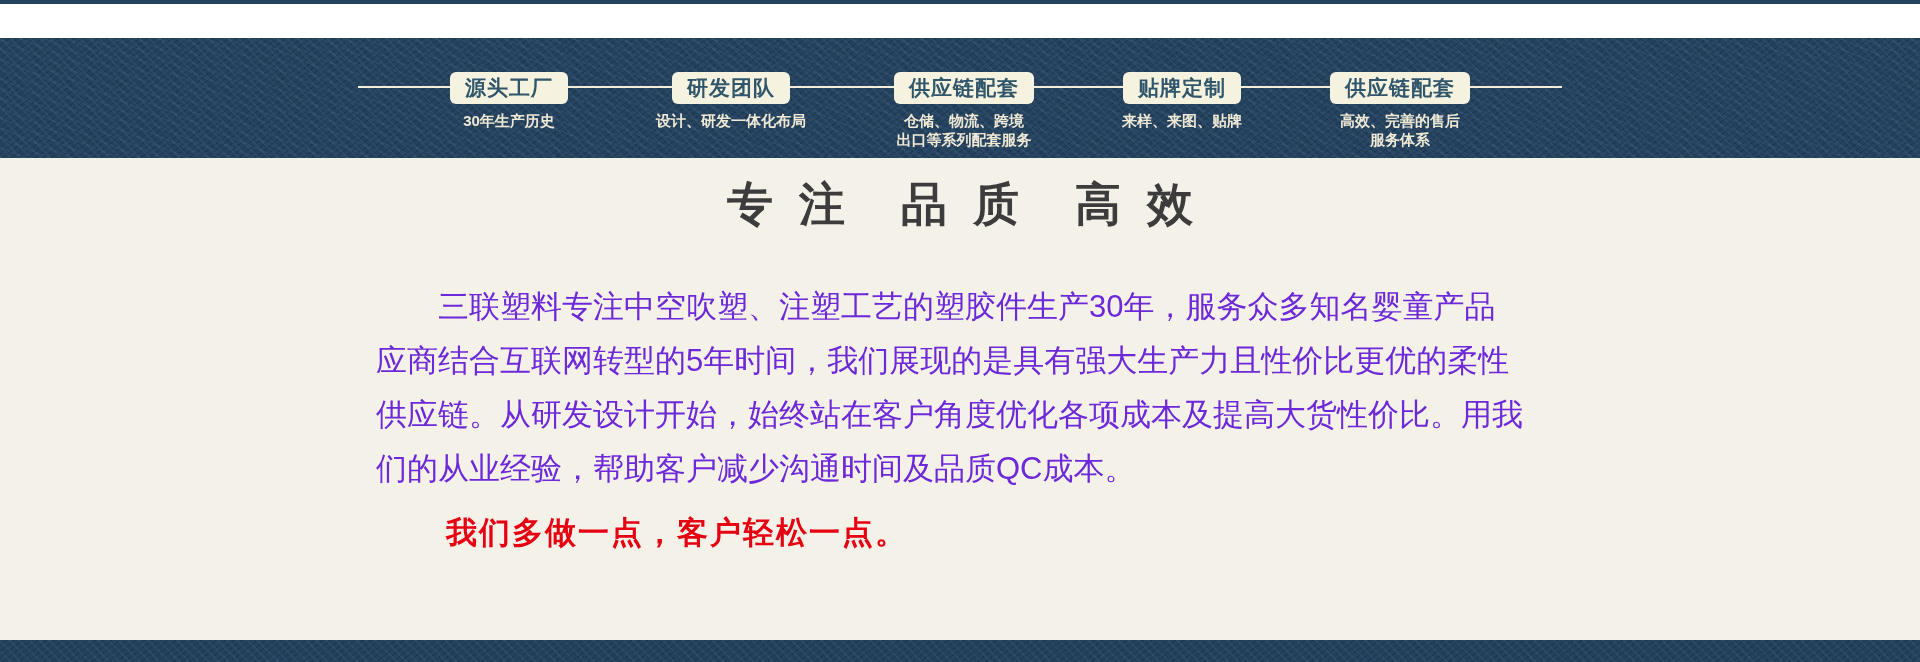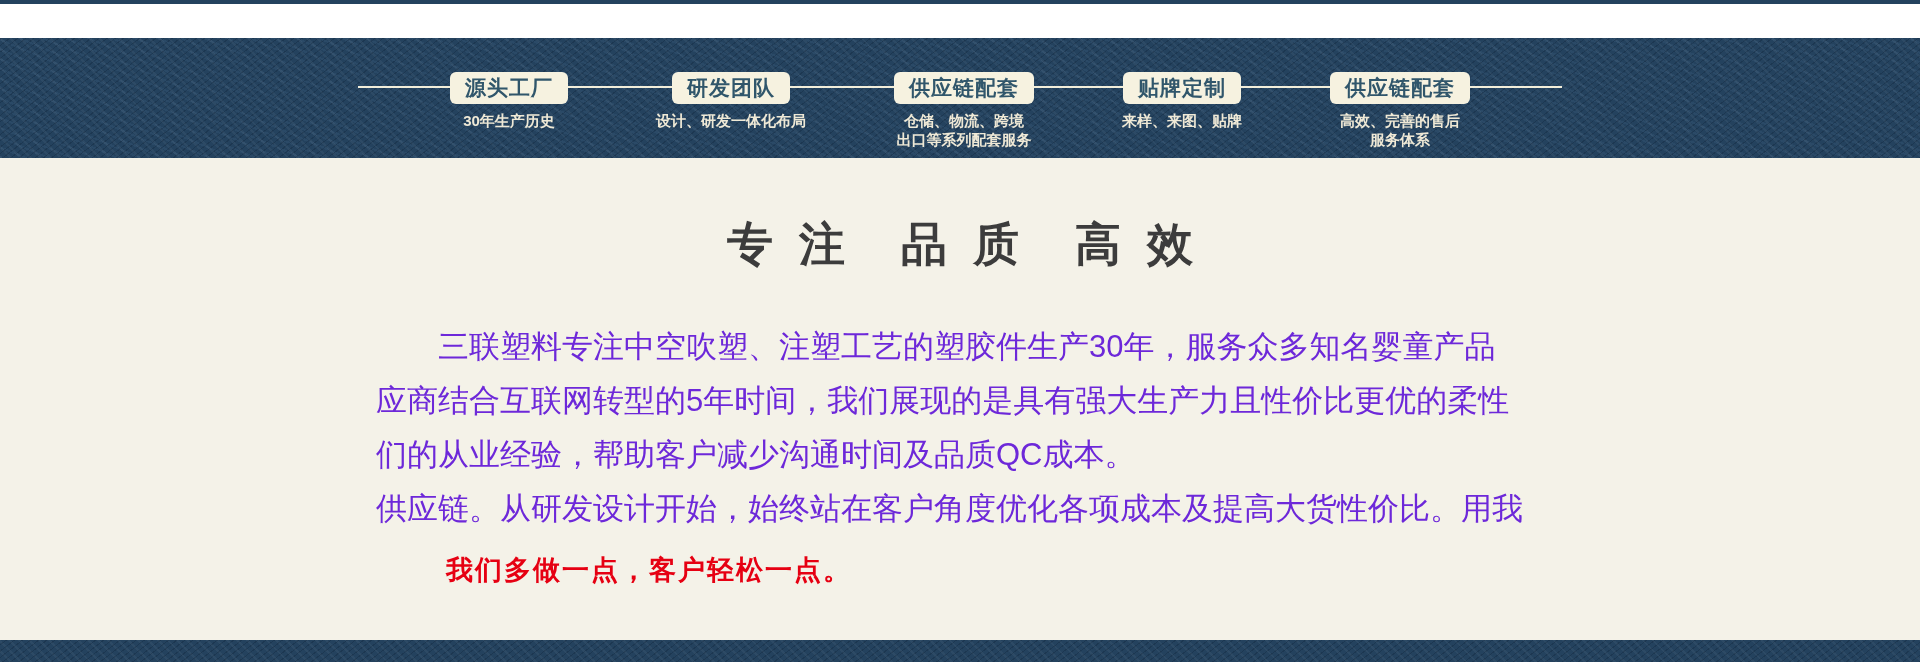--- a/index.html
+++ b/index.html
@@ -38,34 +38,34 @@
     white-space:nowrap;position:relative;z-index:1;
   }
   .feature-desc{
     margin-top:7px;color:#efe9d6;font-size:15px;font-weight:600;
     line-height:19px;text-align:center;white-space:nowrap;
   }
 
   
   .content{height:482px;background:#f4f2e8;}
   .page-title{
-    padding-top:56px;
+    padding-top:16px;
     display:flex;justify-content:center;gap:56px;
     color:#3c3c3c;font-size:46px;font-weight:600;
   }
   .page-title span{letter-spacing:26px;margin-right:-26px;white-space:nowrap;}
   .intro{
     width:1168px;margin:44px auto 0 auto;
     color:#6d28d9;font-size:31px;line-height:54px;
   }
   .intro .line{white-space:nowrap;}
   .intro .line.first{text-indent:2em;}
   .highlight-line{
     width:1168px;margin:16px auto 0 auto;padding-left:70px;box-sizing:border-box;
-    color:#e60012;font-size:27px;font-weight:bold;letter-spacing:2px;
+    color:#e60012;font-size:31px;font-weight:bold;letter-spacing:2px;
   }
   .bottom-bar{
     height:22px;background:#24425e;
     background-image:
       repeating-linear-gradient(45deg, rgba(255,255,255,0.045) 0 2px, transparent 2px 7px),
       repeating-linear-gradient(-38deg, rgba(10,28,48,0.28) 0 1px, transparent 1px 5px);
   }
 </style>
 </head>
 <body>
@@ -123,20 +123,20 @@
 <div class="content">
   <div class="page-title">
     <span>专注</span>
     <span>品质</span>
     <span>高效</span>
   </div>
 
   <div class="intro">
     <div class="line first">三联塑料专注中空吹塑、注塑工艺的塑胶件生产30年，服务众多知名婴童产品</div>
     <div class="line">应商结合互联网转型的5年时间，我们展现的是具有强大生产力且性价比更优的柔性</div>
+    <div class="line">供应链。从研发设计开始，始终站在客户角度优化各项成本及提高大货性价比。用我</div>
     <div class="line">们的从业经验，帮助客户减少沟通时间及品质QC成本。</div>
-    <div class="line">供应链。从研发设计开始，始终站在客户角度优化各项成本及提高大货性价比。用我</div>
   </div>
 
   <div class="highlight-line">我们多做一点，客户轻松一点。</div>
 </div>
 
 <div class="bottom-bar"></div>
 
 </body></html>

